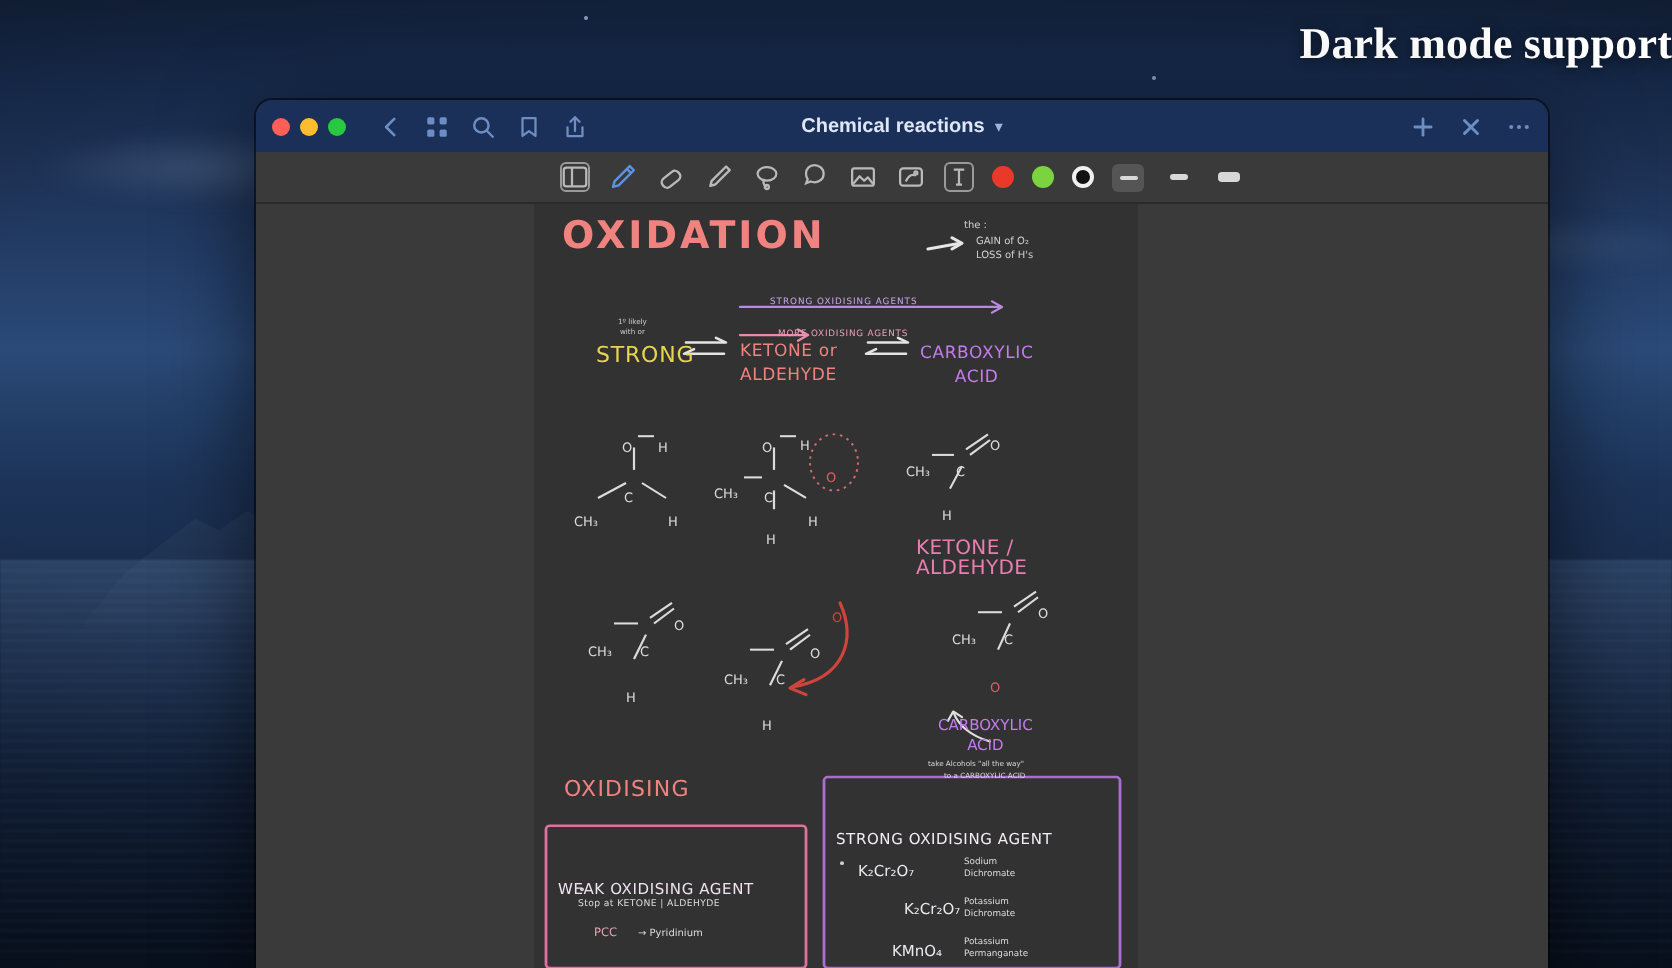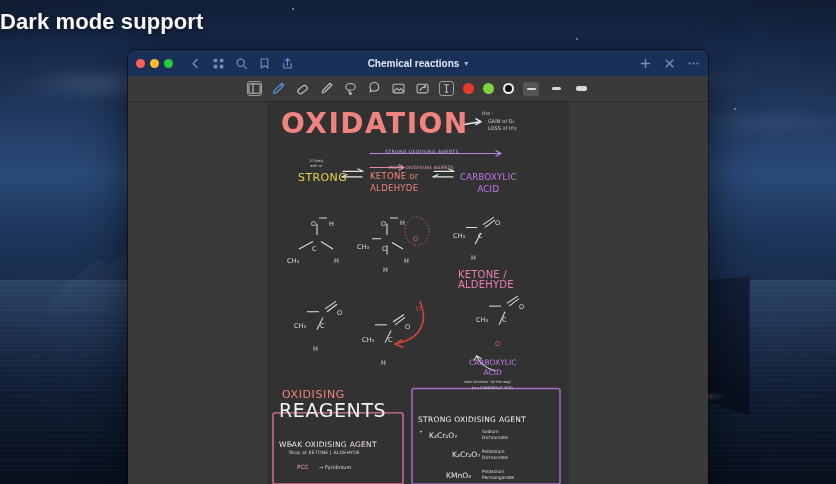--- a/index.html
+++ b/index.html
@@ -62,33 +62,34 @@
   }
   #scene .vignette {
     position: absolute; inset: 0;
     background: radial-gradient(130% 100% at 50% 40%, transparent 40%, rgba(0,0,0,.45) 100%);
   }
   .star { position:absolute; width:2px; height:2px; border-radius:50%; background:rgba(200,220,255,.65); }
 
   
   #banner {
     position: absolute; left: 0; right: 0; top: 0; height: 44px;
-    display: flex; align-items: center; justify-content: flex-start;
+    display: flex; align-items: center; justify-content: flex-end;
     z-index: 5;
+    font-family: Liberation Serif, serif;
   }
   #banner h1 {
     color: #ffffff;
     font-size: 22px; font-weight: bold; letter-spacing: .1px;
     text-shadow: 0 1px 6px rgba(0,0,0,.55);
   }
 
   
   #window {
     position: absolute; left: 128px; top: 50px;
-    width: 580px; height: 434px;
+    width: 646px; height: 434px;
     background: #2b2b2b;
     border-radius: 8px 8px 0 0;
     box-shadow: 0 12px 46px rgba(0,0,0,.62), 0 0 0 1px rgba(0,0,0,.5);
     overflow: hidden;
     z-index: 6;
     display: flex; flex-direction: column;
   }
 
   
   #titlebar {
@@ -161,21 +162,21 @@
     background: #333232;
   }
   #note { position: absolute; inset: 0; }
   #note svg { position:absolute; inset:0; width:100%; height:100%; }
 
   
   .hw { position: absolute; white-space: nowrap; font-family: "DejaVu Sans", sans-serif; }
 
   .t-title {
     left: 14px; top: 5px;
-    font-size: 28px; letter-spacing: 1.5px; color: #f0837f; font-weight: bold;
+    font-size: 19px; letter-spacing: 1.5px; color: #f0837f; font-weight: bold;
   }
   .t-note1 { left: 215px; top: 8px; font-size: 5px; color: #cfcfcf; line-height: 7.5px; }
   .t-strong-lbl { left: 118px; top: 47px; font-size: 4.4px; color: #c9a7e8; letter-spacing: .5px; }
   .t-weak-lbl { left: 122px; top: 63px; font-size: 4.4px; color: #e8a0b8; letter-spacing: .4px; }
   .t-alcnote { left: 42px; top: 57px; font-size: 3.6px; color: #cfcfcf; line-height: 5px; text-align:center; }
   .t-alcohol { left: 31px; top: 69px; font-size: 11px; color: #e8d44d; letter-spacing: .4px; }
   .t-ketone { left: 103px; top: 68px; font-size: 8.5px; color: #f0837f; letter-spacing: .3px; line-height: 12px; }
   .t-carboxy { left: 193px; top: 69px; font-size: 8.5px; color: #c57cf0; letter-spacing: .3px; line-height: 12px; text-align:center; }
   .t-ka-label { left: 191px; top: 168px; font-size: 10px; color: #e87fb0; line-height: 10px; letter-spacing: .2px; }
   .t-carb2 { left: 202px; top: 256px; font-size: 7.5px; color: #c57cf0; line-height: 10px; text-align:center; }
@@ -503,21 +504,20 @@
 ALDEHYDE</div>
         <div class="hw t-carb2" style="white-space:pre">CARBOXYLIC
 ACID</div>
 
         <div class="hw t-allway">
           <div>take Alcohols "all the way"</div>
           <div style="padding-left:8px">to a CARBOXYLIC ACID</div>
         </div>
 
         <div class="hw t-oxidising">OXIDISING</div>
-        <div class="hw t-reagents">REAGENTS</div>
 
         <div class="hw t-weakbox-h">WEAK OXIDISING AGENT</div>
         <div class="hw t-weakbox-s">Stop at KETONE | ALDEHYDE</div>
         <div class="hw t-pcc">PCC</div>
         <div class="hw t-pcc2">→ Pyridinium</div>
 
         <div class="hw t-strbox-h">STRONG OXIDISING AGENT</div>
         <div class="hw f-na">K₂Cr₂O₇</div>
         <div class="hw n-na">
           <div>Sodium</div>

